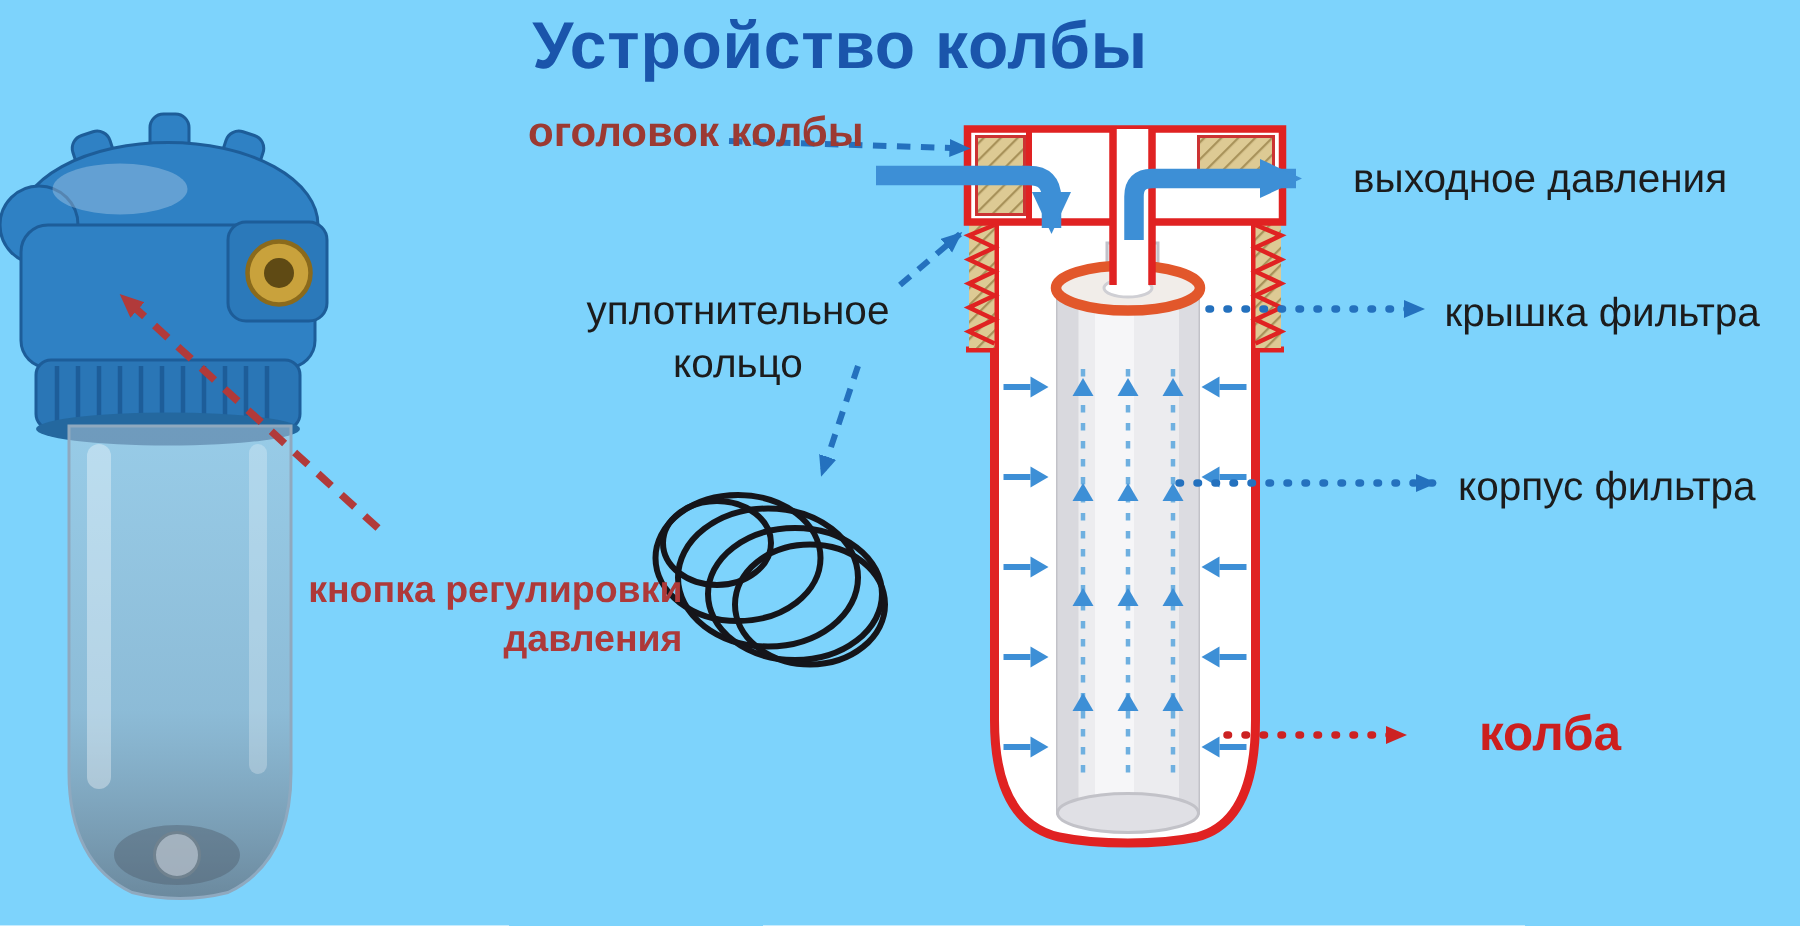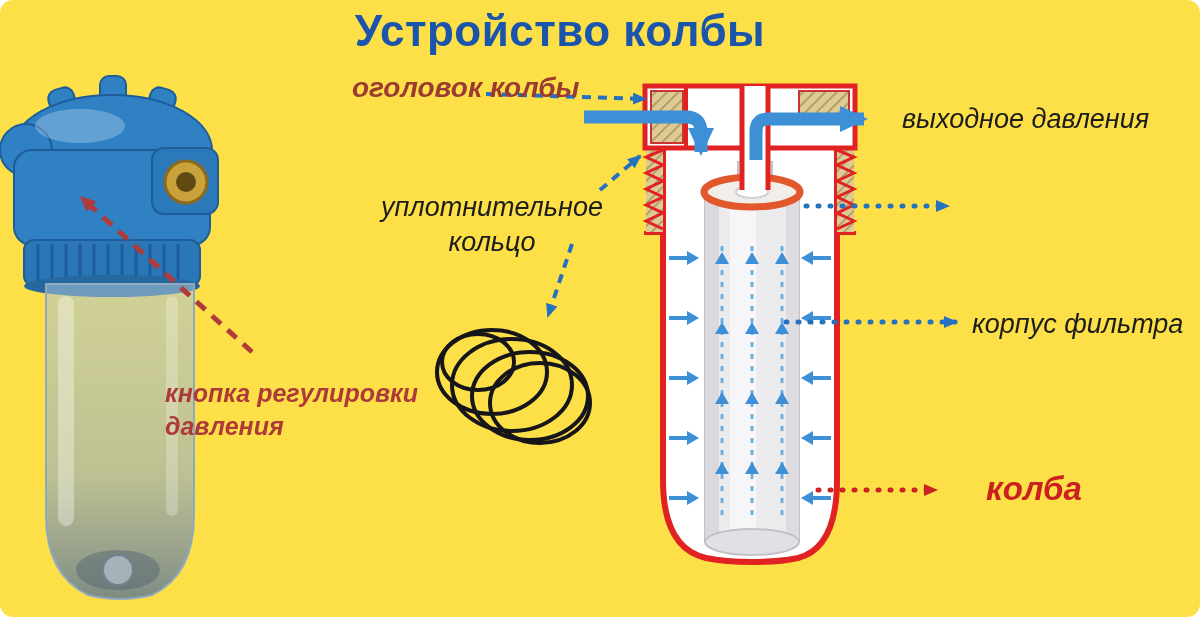--- a/index.html
+++ b/index.html
@@ -1,33 +1,32 @@
 <!DOCTYPE html>
 <html><head>
 <meta charset="utf-8">
 <style>
   html,body{margin:0;padding:0;background:#fff;}
   .canvas{
-    position:relative;width:1200px;height:617px;background:#fde047;overflow:hidden;
+    position:relative;width:1200px;height:617px;background:#7dd3fc;overflow:hidden;
     font-family:"Liberation Sans", sans-serif;
-    border-radius:13px;
   }
   .title{
     position:absolute;left:280px;top:6px;width:560px;text-align:center;
     font-size:44px;font-weight:bold;color:#1a55ab;letter-spacing:.5px;
   }
-  .label{position:absolute;color:#1c1c1c;font-size:27px;line-height:1.3;font-style:italic;}
+  .label{position:absolute;color:#1c1c1c;font-size:27px;line-height:1.3;}
   .nowrap{white-space:nowrap;}
   .lbl-head{left:352px;top:70px;font-size:28px;font-weight:bold;color:#9c3a32;white-space:nowrap;}
   .lbl-outlet{left:902px;top:102px;}
   .lbl-seal{left:380px;top:170px;width:224px;text-align:center;margin-top:20px;}
   .lbl-cap{left:963px;top:191px;}
   .lbl-body{left:972px;top:307px;}
   .lbl-flask{left:986px;top:468px;font-size:33px;font-weight:bold;color:#cc1f1f;white-space:nowrap;}
-  .lbl-pressure{left:165px;top:377px;width:290px;text-align:left;font-size:25px;font-weight:bold;color:#ae3939;}
+  .lbl-pressure{left:165px;top:377px;width:290px;text-align:right;font-size:25px;font-weight:bold;color:#ae3939;}
   svg.art{position:absolute;left:0;top:0;}
 </style>
 </head>
 <body>
 
 <div class="canvas">
 
   <svg class="art" width="1200" height="617" viewBox="0 0 1200 617">
     <defs>
       <pattern id="hatch" width="8" height="8" patternUnits="userSpaceOnUse" patternTransform="rotate(45)">
@@ -210,17 +209,18 @@
 
       <line x1="252" y1="352" x2="82" y2="198" stroke="#b13a3a" stroke-width="5" stroke-dasharray="12 9" marker-end="url(#arrDarkRed)"></line>
     </g>
   </svg>
 
   <div class="title">Устройство колбы</div>
 
   <div class="label lbl-head">оголовок колбы</div>
   <div class="label lbl-outlet nowrap">выходное давления</div>
   <div class="label lbl-seal">уплотнительное кольцо</div>
+  <div class="label lbl-cap nowrap">крышка фильтра</div>
   <div class="label lbl-flask">колба</div>
   <div class="label lbl-body nowrap">корпус фильтра</div>
   <div class="label lbl-pressure">кнопка регулировки давления</div>
 
 </div>
 
 </body></html>

